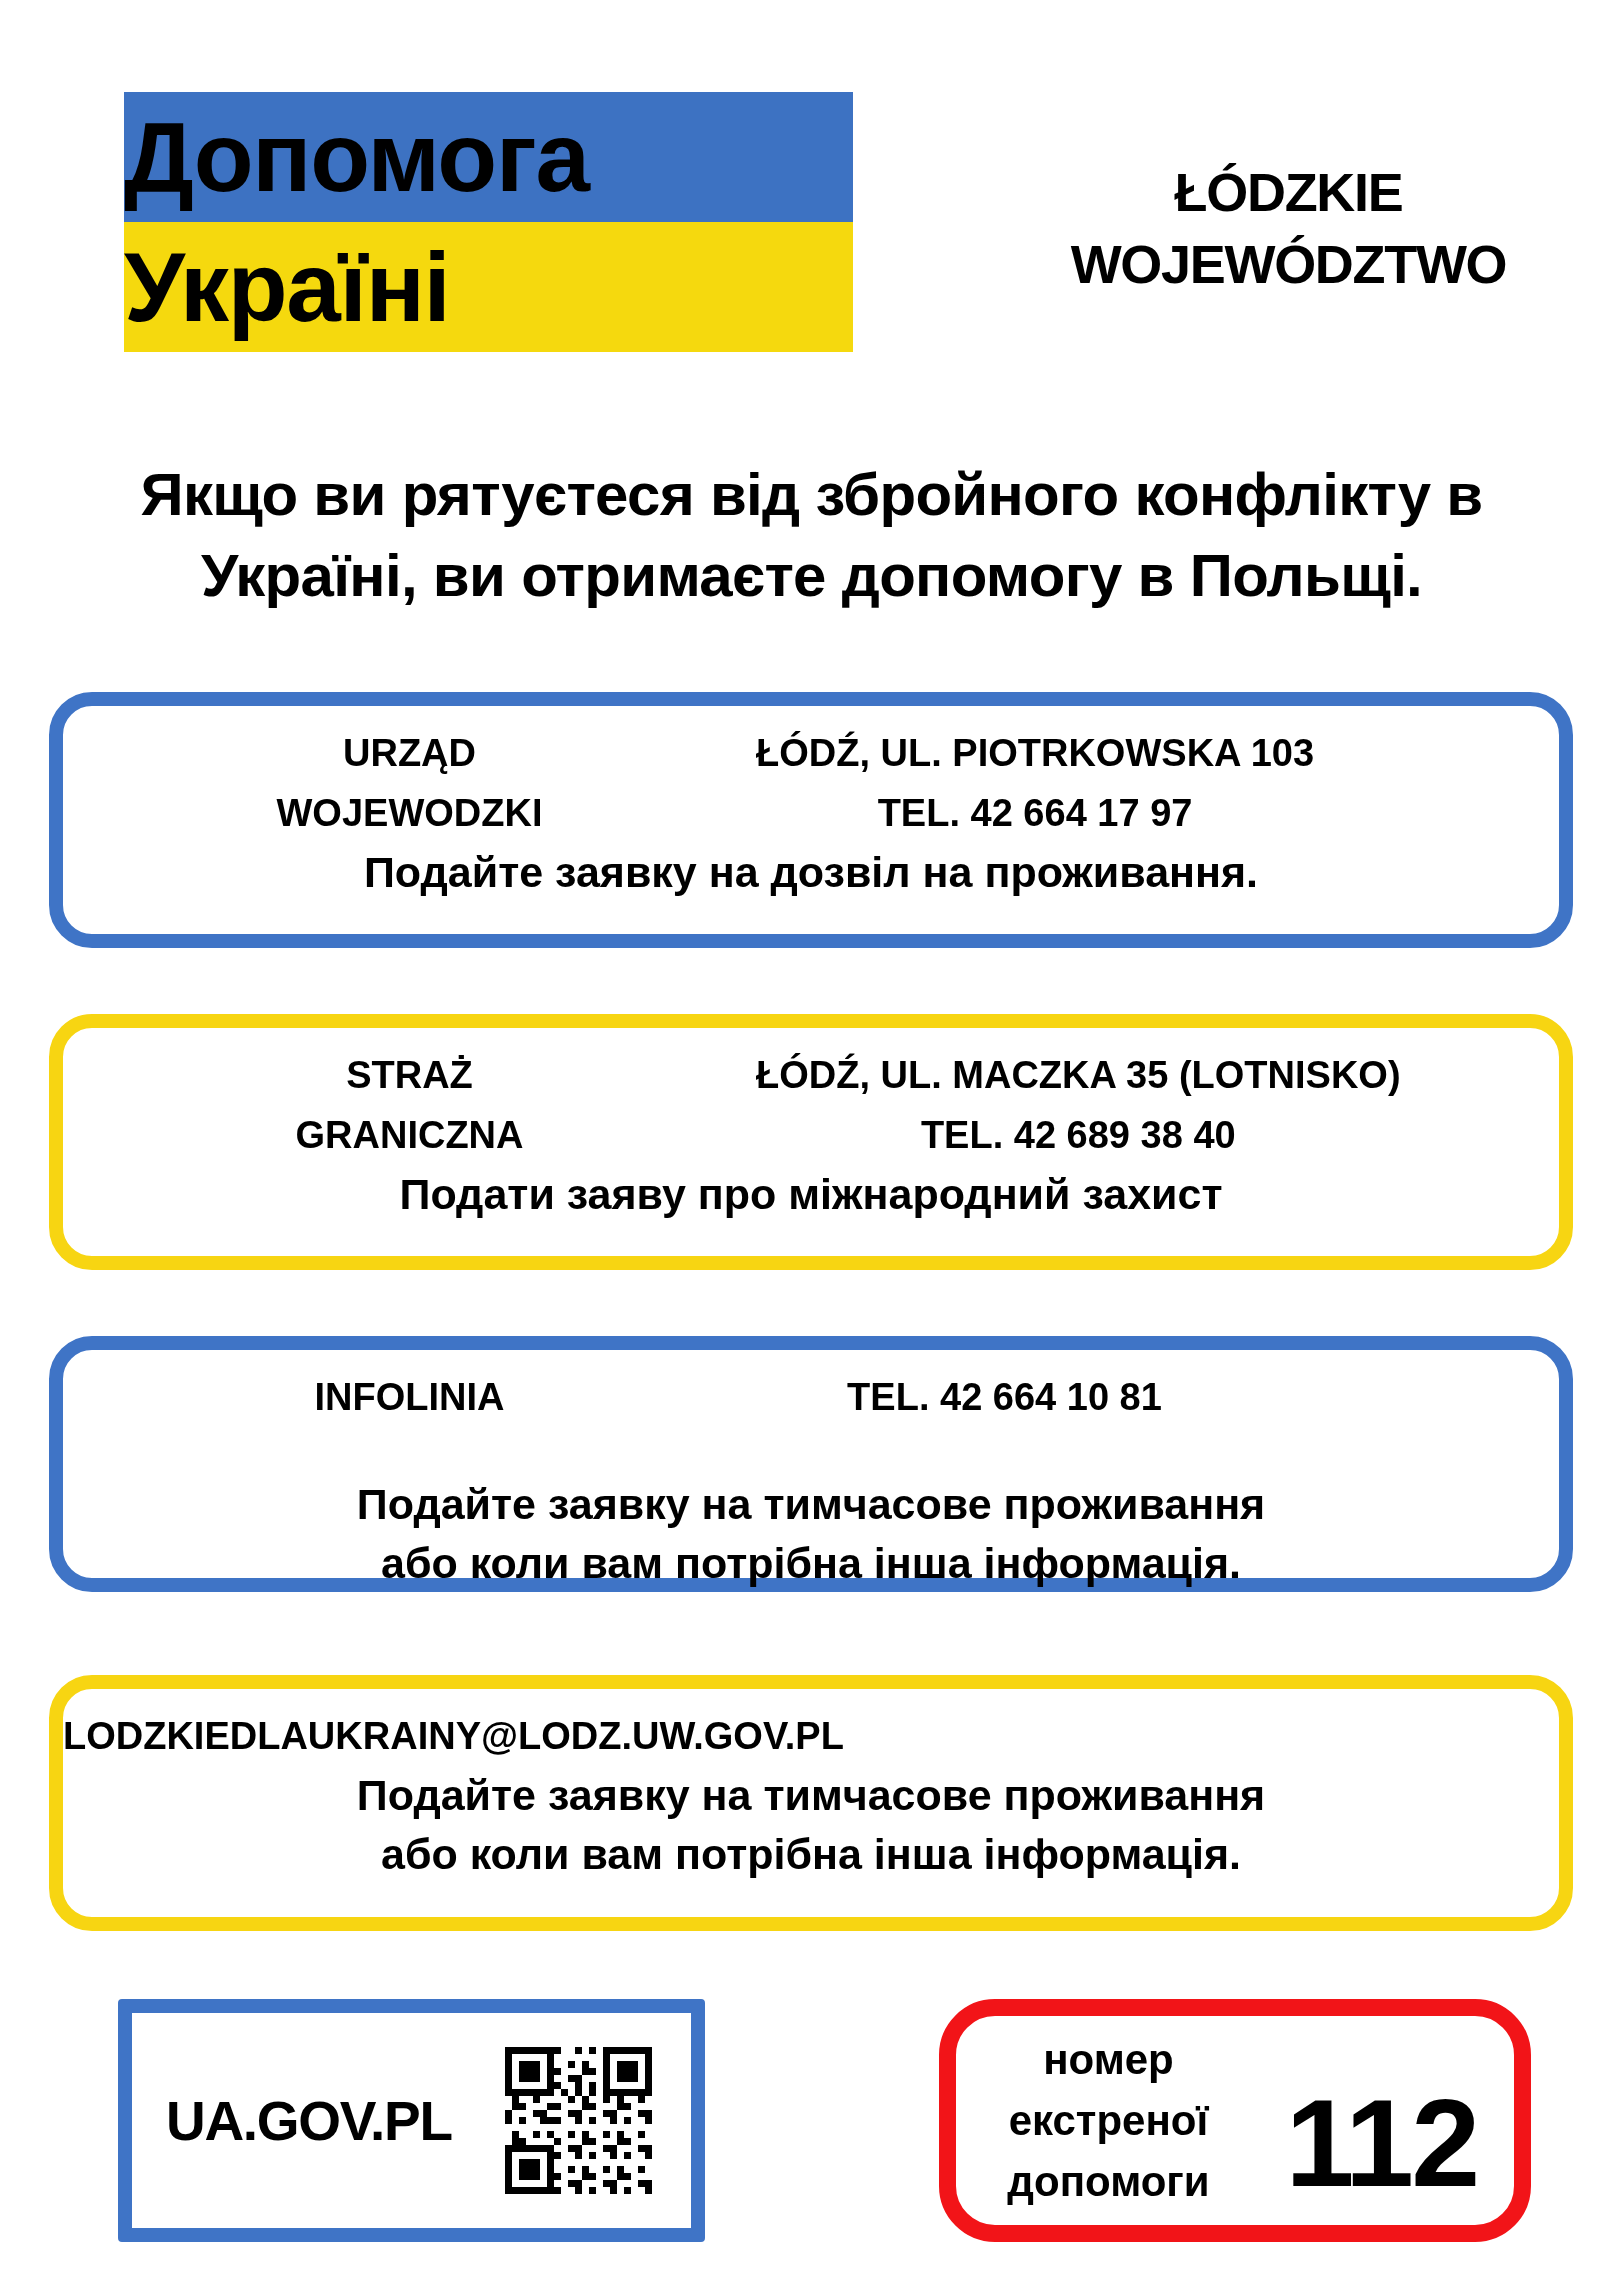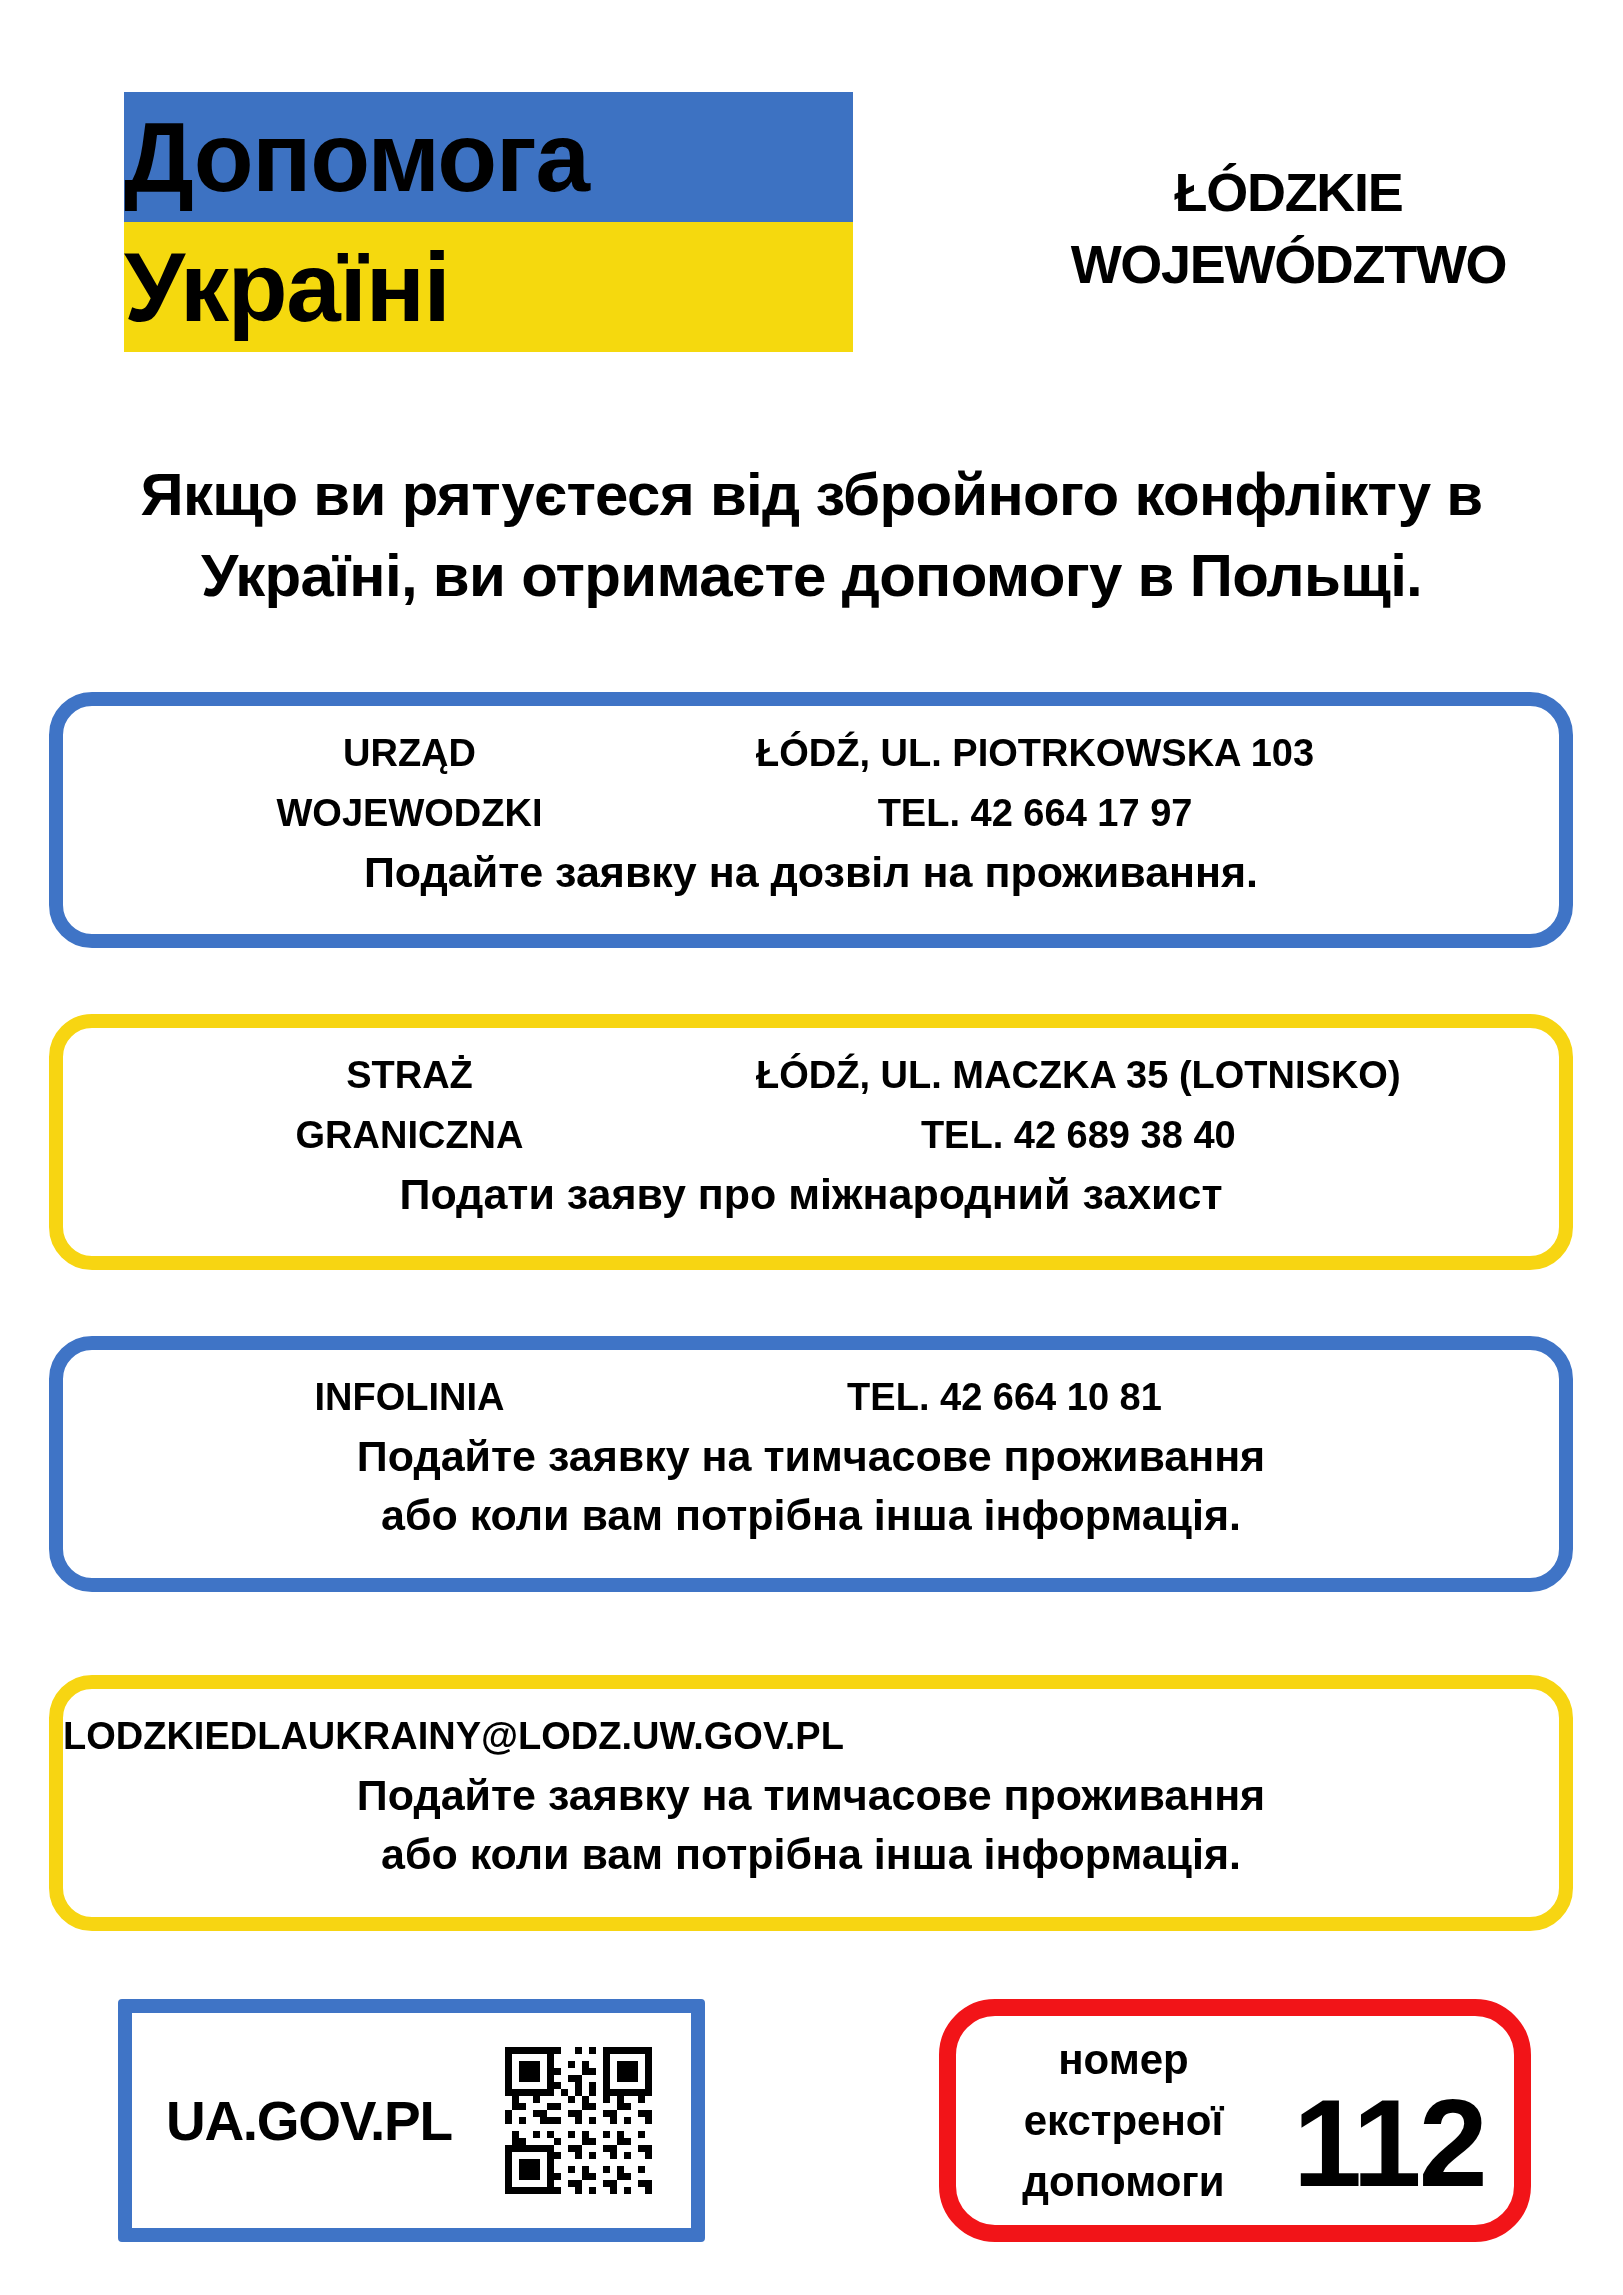--- a/index.html
+++ b/index.html
@@ -112,21 +112,21 @@
   .emergency-box {
     position: absolute;
     left: 939px; top: 1999px;
     width: 592px; height: 243px;
     box-sizing: border-box;
     border: 17px solid #f21418;
     border-radius: 56px;
     display: flex;
     align-items: center;
     background: #ffffff;
-    padding-left: 27px;
+    padding-left: 12px;
   }
   .em-lines {
     flex: 0 0 281px;
     text-align: center;
     font-size: 42px;
     line-height: 61px;
   }
   .em-number {
     flex: 1 1 auto;
     text-align: center;
@@ -186,21 +186,21 @@
         <div class="ln">ŁÓDŹ, UL. MACZKA 35 (LOTNISKO)</div>
         <div class="ln">TEL. 42 689 38 40</div>
       </div>
     </div>
     <div class="box-desc">
       <div class="ln">Подати заяву про міжнародний захист</div>
 
     </div>
   </section>
 
-  <section class="info-box box-3" style="border-color: rgb(63, 116, 198);">
+  <section class="info-box box-3" style="border-color: rgb(63, 116, 198); gap: 48px;">
     <div class="box-header">
       <div class="box-label">
         <div class="ln">INFOLINIA</div>
       </div>
       <div class="box-value">
         <div class="ln">TEL. 42 664 10 81</div>
       </div>
     </div>
     <div class="box-desc">
       <div class="ln">Подайте заявку на тимчасове проживання</div>

